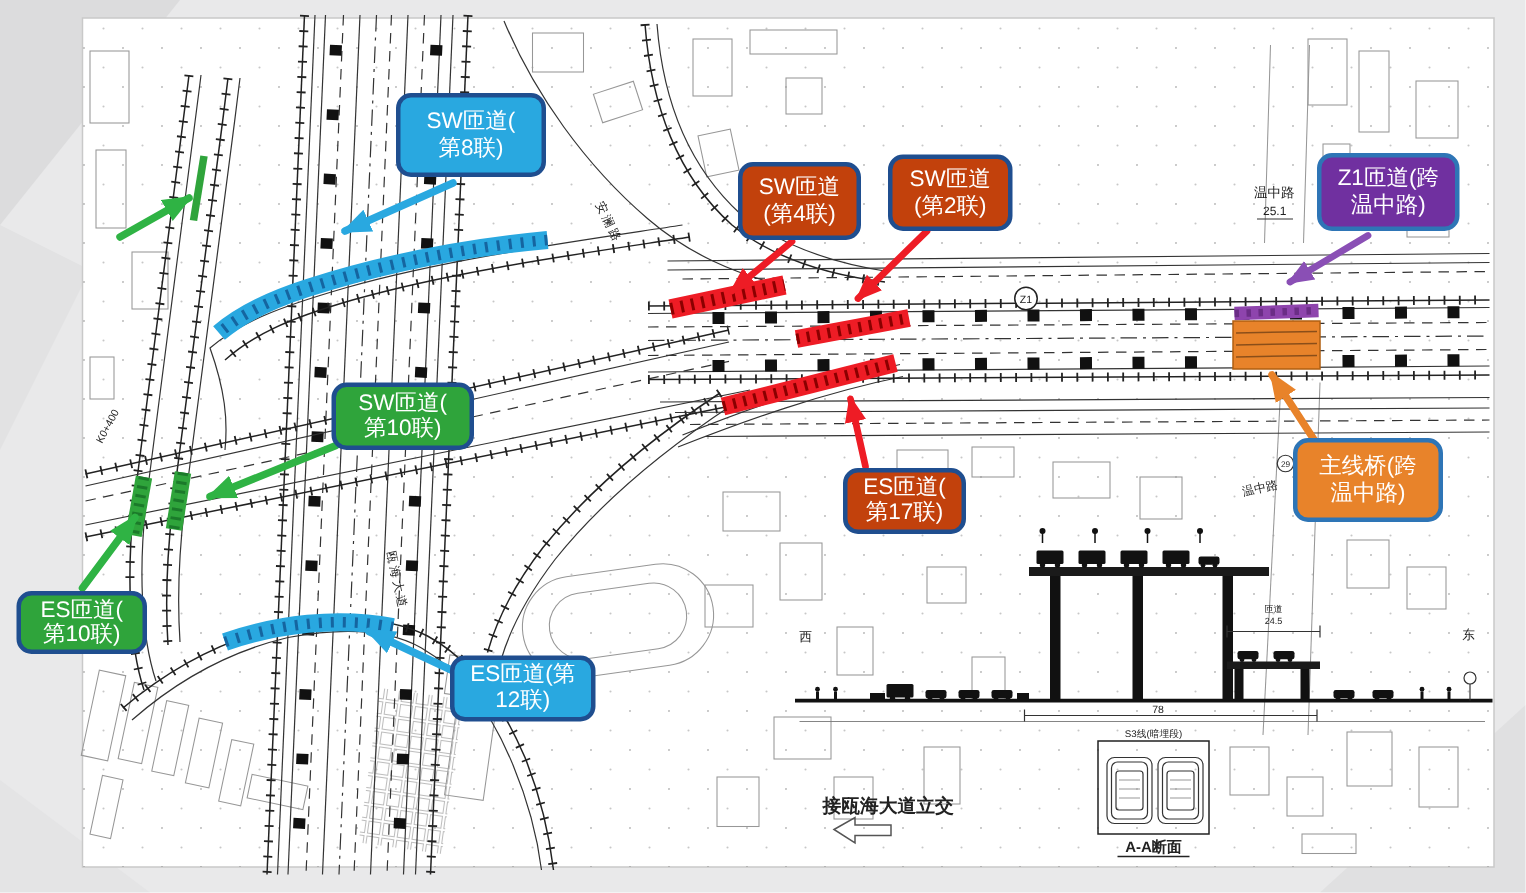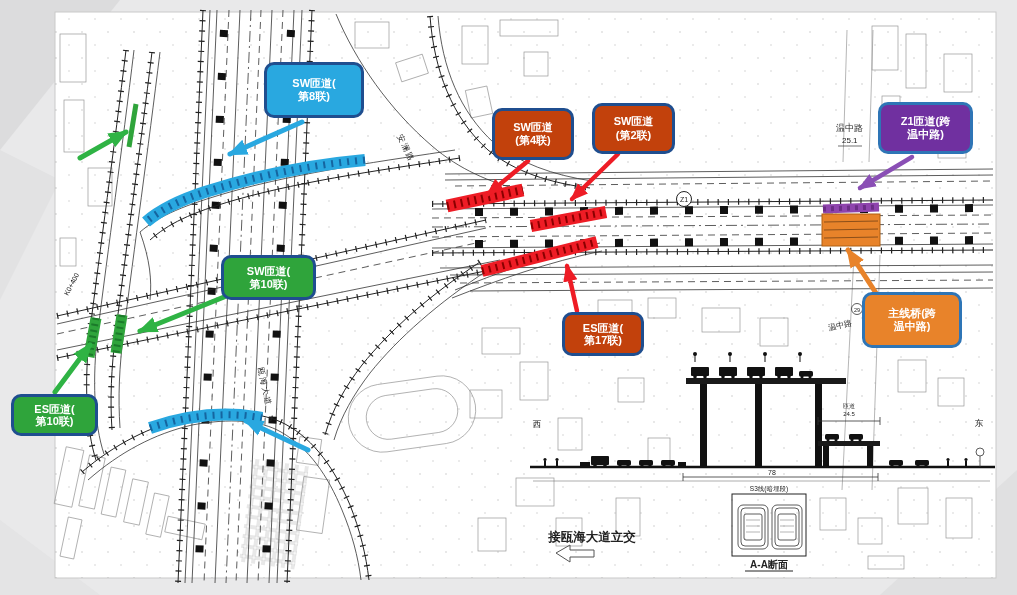--- a/index.html
+++ b/index.html
@@ -5,21 +5,21 @@
   html,body{margin:0;padding:0}
   body{width:1017px;height:595px;position:relative;overflow:hidden;
        background:#e9e9ea;font-family:"Liberation Sans",sans-serif}
   .stage{position:absolute;inset:0}
   svg.plan{position:absolute;left:0;top:0;z-index:1}
   
   .legend{position:absolute;left:726px;top:20px;width:128px;z-index:5;border-top:1px solid #555}
   .legend-row{font-size:9px;font-weight:bold;color:#161616;border-bottom:1px solid #555;
               height:13.4px;line-height:13.5px;padding-left:3px;letter-spacing:.5px;white-space:nowrap}
   
-  .callout{position:absolute;z-index:10;color:#fff;font-weight:bold;font-size:11px;line-height:1.2;
+  .callout{position:absolute;z-index:10;color:#fff;font-weight:normal;font-size:15px;line-height:1.2;
            text-align:center;white-space:pre-line;border:3px solid #1f4e8f;border-radius:10px;
            display:flex;align-items:center;justify-content:center;box-sizing:border-box;padding:1px 3px}
   .c-blue{background:#29a8e0}
   .c-red{background:#c2410c}
   .c-green{background:#2fa43b}
   .c-purple{background:#7030a0;border-color:#2e75b6}
   .c-orange{background:#e8832a;border-color:#2e75b6}
   #c-sw8{left:264px;top:62px;width:100px;height:56px}
   #c-sw4{left:492px;top:108px;width:82px;height:52px}
   #c-sw2{left:592px;top:103px;width:83px;height:51px}
@@ -384,14 +384,16 @@
 <div class="callout c-purple" id="c-z1">Z1匝道(跨
 温中路)</div>
 <div class="callout c-green" id="c-sw10">SW匝道(
 第10联)</div>
 <div class="callout c-red" id="c-es17">ES匝道(
 第17联)</div>
 <div class="callout c-orange" id="c-main">主线桥(跨
 温中路)</div>
 <div class="callout c-green" id="c-es10">ES匝道(
 第10联)</div>
+<div class="callout c-blue" id="c-es12">ES匝道(第
+12联)</div>
 
 </div>
 
 </body></html>

